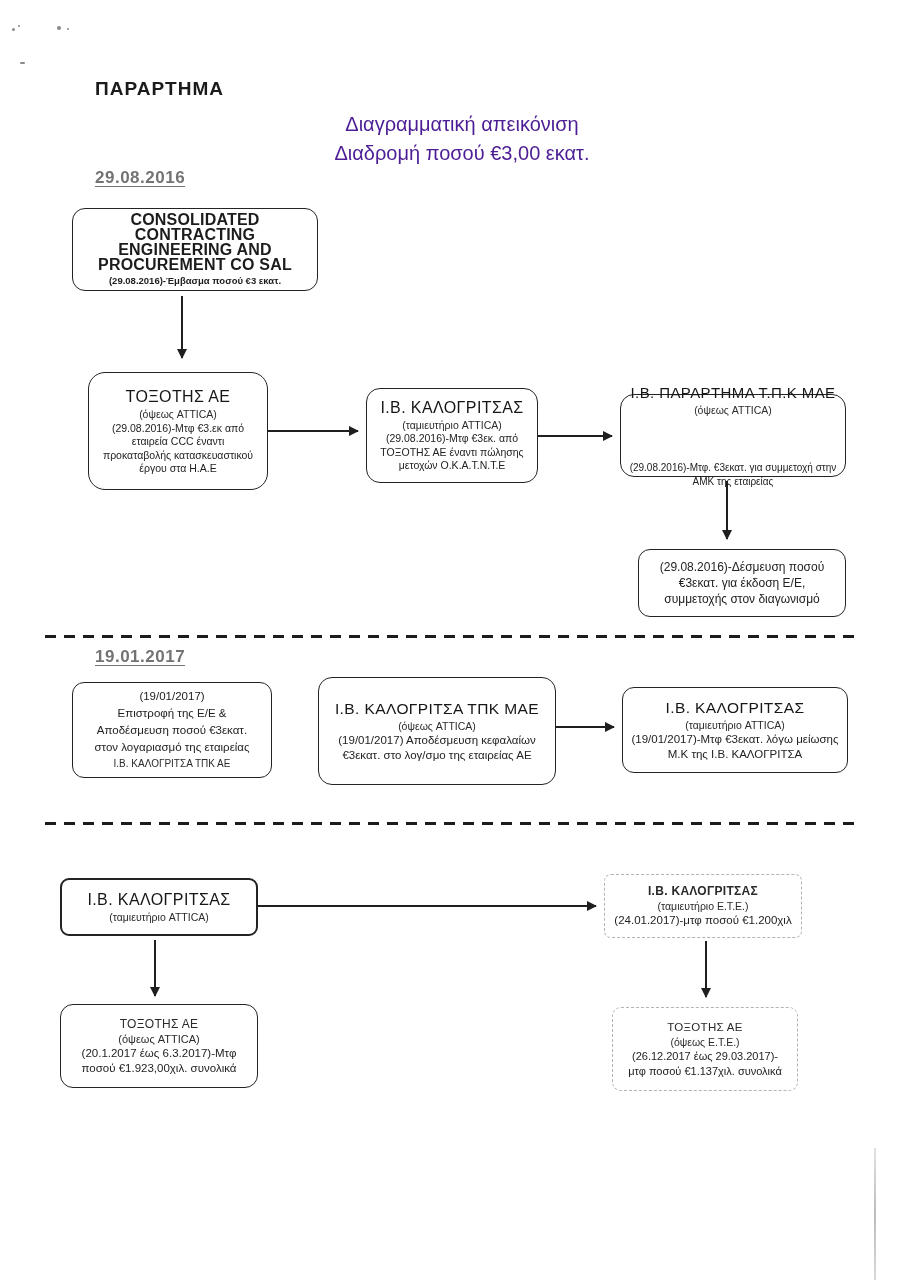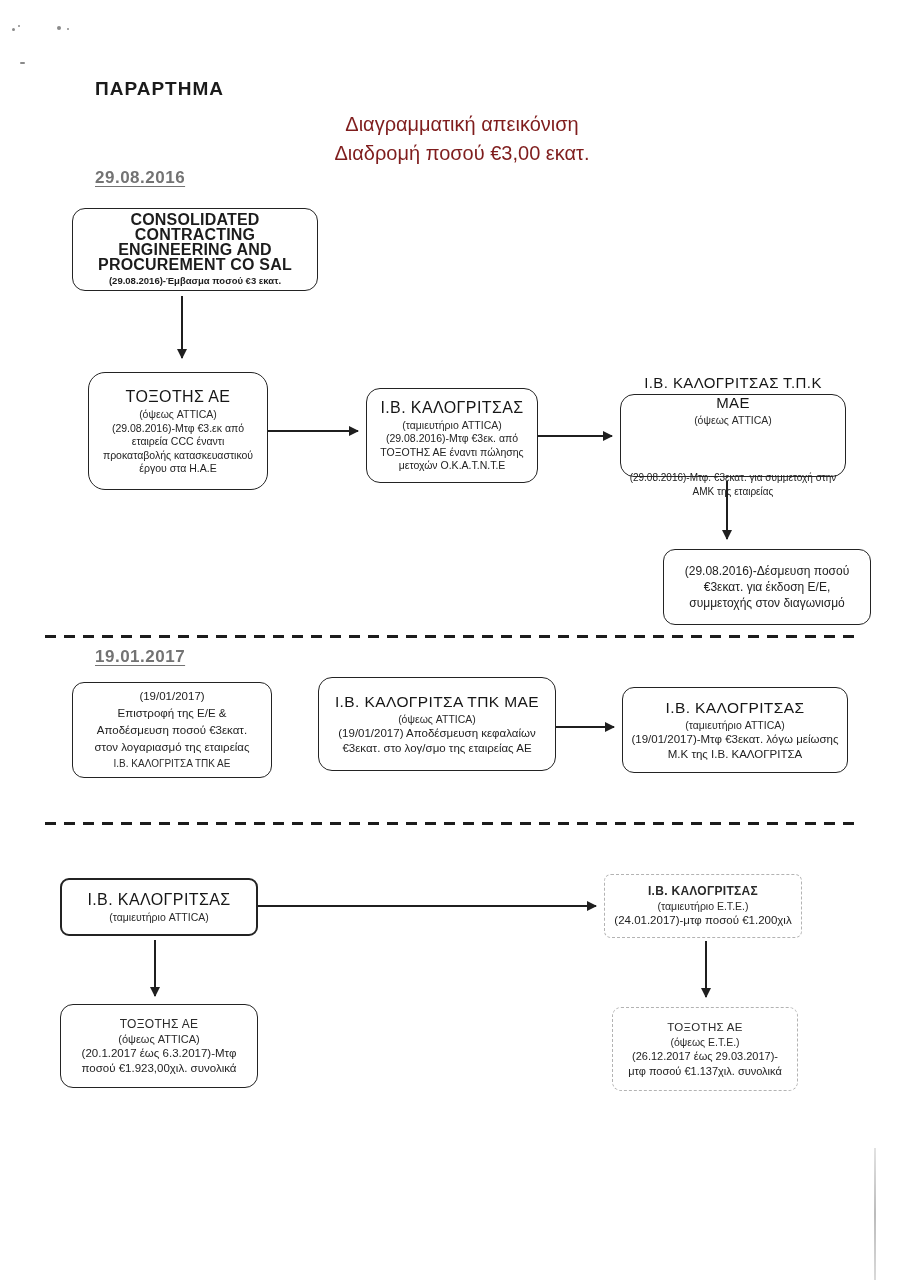--- a/index.html
+++ b/index.html
@@ -8,21 +8,21 @@
     width:905px;height:1280px;
     background:#ffffff;
     font-family:"Liberation Sans", sans-serif;
     color:#1f1f1f;
     overflow:hidden;
     margin:0 auto;
   }
   .abs{position:absolute;}
   
   .appendix{font-size:19px;letter-spacing:1px;color:#1b1b1b;font-weight:600;text-align:center;}
-  .doc-title{width:380px;text-align:center;font-size:20px;line-height:29px;color:#7f1d1d;}
+  .doc-title{width:380px;text-align:center;font-size:20px;line-height:29px;color:#4c1d95;}
   .date-heading{font-size:17px;font-weight:600;color:#737373;text-decoration:underline;text-underline-offset:3px;letter-spacing:0.5px;}
   
   .node{
     background:#fff;
     border:1.6px solid #232323;
     border-radius:14px;
     display:flex;flex-direction:column;align-items:center;justify-content:center;
     text-align:center;
     box-sizing:border-box;
     padding:6px 8px;
@@ -93,44 +93,44 @@
 
   <div class="abs node" style="left:366px;top:388px;width:172px;height:95px;">
     <div class="n-title">Ι.Β. ΚΑΛΟΓΡΙΤΣΑΣ</div>
     <div class="n-sub">(ταμιευτήριο ATTICA)</div>
     <div class="n-body">(29.08.2016)-Μτφ €3εκ. από ΤΟΞΟΤΗΣ ΑΕ έναντι πώλησης μετοχών Ο.Κ.Α.Τ.Ν.Τ.Ε</div>
   </div>
 
   <div class="abs arrow-h" style="left:538px;top:435px;width:74px;"></div>
 
   <div class="abs node" style="left:620px;top:394px;width:226px;height:83px;">
-    <div class="n-title" style="font-size:15px;">Ι.Β. ΚΑΛΟΓΡΙΤΣΑΣ Τ.Π.Κ  ΜΑΕ</div>
+    <div class="n-title" style="font-size:15px;">Ι.Β. ΠΑΡΑΡΤΗΜΑ Τ.Π.Κ  ΜΑΕ</div>
     <div class="n-sub">(όψεως ATTICA)</div>
     <div class="n-body" style="font-size:10px;margin-top:44px;">(29.08.2016)-Μτφ. €3εκατ. για συμμετοχή στην ΑΜΚ της εταιρείας</div>
   </div>
 
   <div class="abs arrow-v" style="left:726px;top:481px;height:58px;"></div>
 
-  <div class="abs node" style="left:638px;top:549px;width:208px;height:76px;border-radius:12px;margin-left:25px;">
+  <div class="abs node" style="left:638px;top:549px;width:208px;height:68px;border-radius:12px;">
     <div class="n-body-md" style="font-size:12px;line-height:16px;">(29.08.2016)-Δέσμευση ποσού €3εκατ. για έκδοση Ε/Ε, συμμετοχής στον διαγωνισμό</div>
   </div>
 
   <div class="abs sep" style="left:45px;top:635px;width:815px;"></div>
 
   <div class="abs date-heading" style="left:95px;top:647px;">19.01.2017</div>
 
   <div class="abs node" style="left:72px;top:682px;width:200px;height:96px;border-radius:12px;justify-content:space-between;">
     <div class="n-body-md">(19/01/2017)</div>
     <div class="n-body-md">Επιστροφή της Ε/Ε  &amp;</div>
     <div class="n-body-md">Αποδέσμευση ποσού €3εκατ.</div>
     <div class="n-body-md">στον λογαριασμό της εταιρείας</div>
     <div class="n-sub" style="font-size:10px;">Ι.Β. ΚΑΛΟΓΡΙΤΣΑ ΤΠΚ ΑΕ</div>
   </div>
 
-  <div class="abs node" style="left:318px;top:677px;width:238px;height:94px;">
+  <div class="abs node" style="left:318px;top:677px;width:238px;height:108px;">
     <div class="n-title" style="font-size:15.5px;">Ι.Β. ΚΑΛΟΓΡΙΤΣΑ ΤΠΚ ΜΑΕ</div>
     <div class="n-sub">(όψεως ATTICA)</div>
     <div class="n-body-md" style="font-size:11.5px;">(19/01/2017) Αποδέσμευση κεφαλαίων €3εκατ. στο λογ/σμο της εταιρείας ΑΕ</div>
   </div>
 
   <div class="abs arrow-h" style="left:556px;top:726px;width:58px;"></div>
 
   <div class="abs node" style="left:622px;top:687px;width:226px;height:86px;border-radius:12px;">
     <div class="n-title" style="font-size:15.5px;">Ι.Β. ΚΑΛΟΓΡΙΤΣΑΣ</div>
     <div class="n-sub">(ταμιευτήριο ATTICA)</div>

